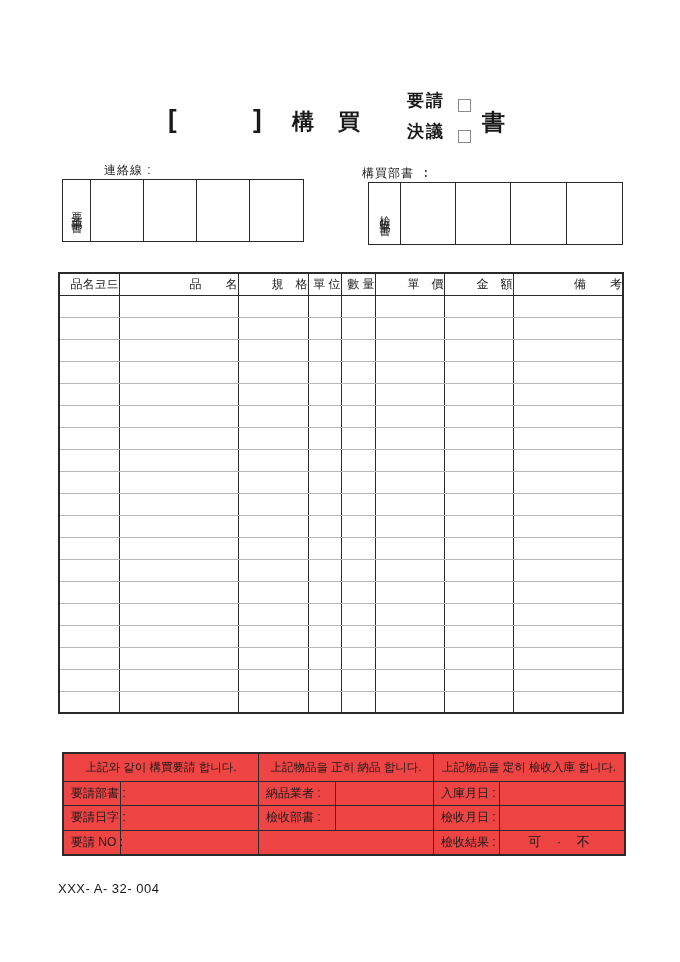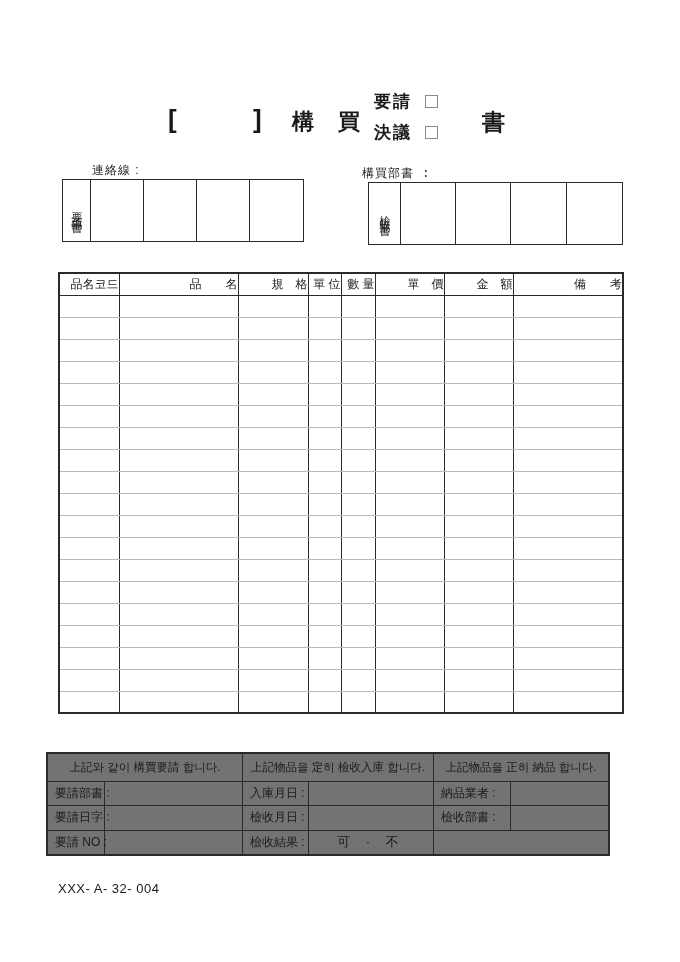--- a/index.html
+++ b/index.html
@@ -43,39 +43,40 @@
   }
   .title-options {
     position: absolute;
     left: 374px; top: 0;
     display: flex;
     flex-direction: column;
     gap: 9px;
   }
   .title-option {
     display: flex;
-    align-items: center;
+    align-items: flex-end;
     gap: 13px;
     height: 22px;
+    margin-left: 33px;
   }
   .title-option .opt-label {
     font-size: 17px;
     font-weight: bold;
     letter-spacing: 2px;
   }
   .checkbox {
     display: inline-block;
     width: 13px; height: 13px;
     border: 1px solid #8a8a8a;
     background: #ffffff;
   }
 
   
   .small-label { position: absolute; font-size: 12px; letter-spacing: 1px; }
-  .contact-label { left: 92px; top: 162px; }
+  .contact-label { left: 104px; top: 162px; }
   .purchase-label { left: 362px; top: 165px; font-family: Liberation Mono, monospace; }
 
   
   .sig-table {
     position: absolute;
     border-collapse: collapse;
     table-layout: fixed;
   }
   .sig-table td { border: 1.5px solid #2a2a2a; background: #fff; }
   .sig-table .sig-label-cell { text-align: center; vertical-align: middle; }
@@ -115,25 +116,25 @@
     border-left: 1.2px solid #2a2a2a;
     border-right: 1.2px solid #2a2a2a;
     border-top: 0.8px solid #b8b8b8;
     border-bottom: 0.8px solid #b8b8b8;
   }
   .main-table tbody tr:first-child td { border-top: 1.2px solid #2a2a2a; }
 
   
   .footer-section {
     position: absolute;
-    left: 46px; top: 752px;
+    left: 62px; top: 752px;
     width: 564px; height: 104px;
     border: 2px solid #2a2a2a;
     display: flex;
-    background: #737373;
+    background: #ef4444;
   }
   .f-panel { display: flex; flex-direction: column; }
   .f-panel + .f-panel { border-left: 1.5px solid #2a2a2a; }
   .f-panel-0 { width: 194px; }
   .f-panel-1 { width: 175px; }
   .f-panel-2 { flex: 1; }
   .f-header {
     height: 27px;
     display: flex;
     align-items: center;
@@ -472,49 +473,49 @@
       <div class="f-row">
         <div class="f-label">要請日字 :</div>
         <div class="f-value"></div>
       </div>
       <div class="f-row">
         <div class="f-label">要請 NO :</div>
         <div class="f-value"></div>
       </div>
     </div>
 
+    <div class="f-panel f-panel-1">
+      <div class="f-header">上記物品을 正히 納品 합니다.</div>
+      <div class="f-row">
+        <div class="f-label">納品業者 :</div>
+        <div class="f-value"></div>
+      </div>
+      <div class="f-row">
+        <div class="f-label">檢收部書 :</div>
+        <div class="f-value"></div>
+      </div>
+      <div class="f-row full">
+
+        <div class="f-value"></div>
+      </div>
+    </div>
+
     <div class="f-panel f-panel-2">
       <div class="f-header">上記物品을 定히 檢收入庫 합니다.</div>
       <div class="f-row">
         <div class="f-label">入庫月日 :</div>
         <div class="f-value"></div>
       </div>
       <div class="f-row">
         <div class="f-label">檢收月日 :</div>
         <div class="f-value"></div>
       </div>
       <div class="f-row">
         <div class="f-label">檢收結果 :</div>
         <div class="f-value">可 · 不</div>
       </div>
     </div>
 
-    <div class="f-panel f-panel-1">
-      <div class="f-header">上記物品을 正히 納品 합니다.</div>
-      <div class="f-row">
-        <div class="f-label">納品業者 :</div>
-        <div class="f-value"></div>
-      </div>
-      <div class="f-row">
-        <div class="f-label">檢收部書 :</div>
-        <div class="f-value"></div>
-      </div>
-      <div class="f-row full">
-
-        <div class="f-value"></div>
-      </div>
-    </div>
-
   </div>
 
   <div class="doc-number">XXX- A- 32- 004</div>
 
 </div>
 
 </body></html>

